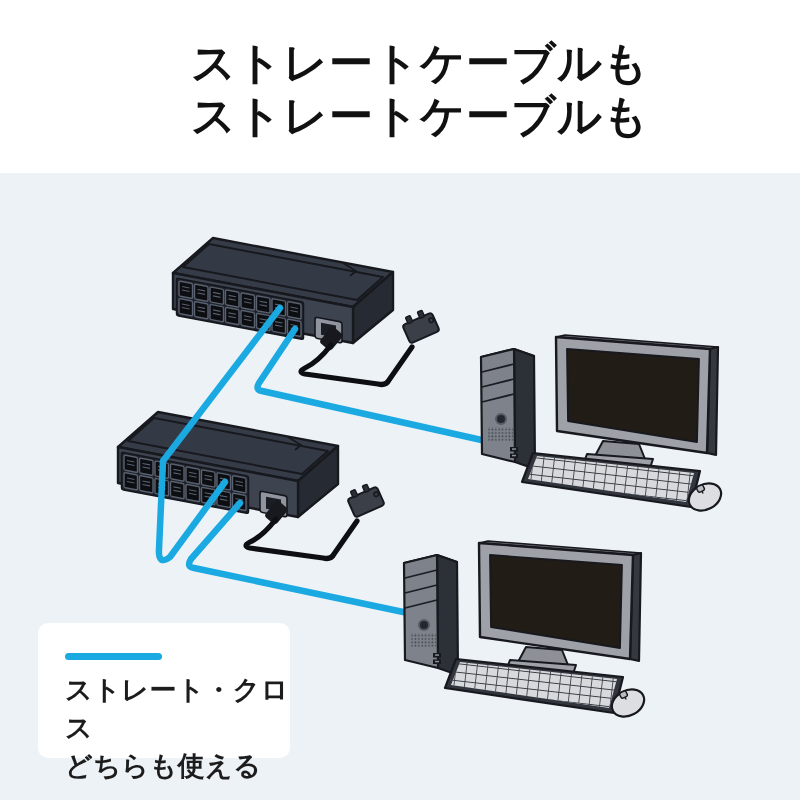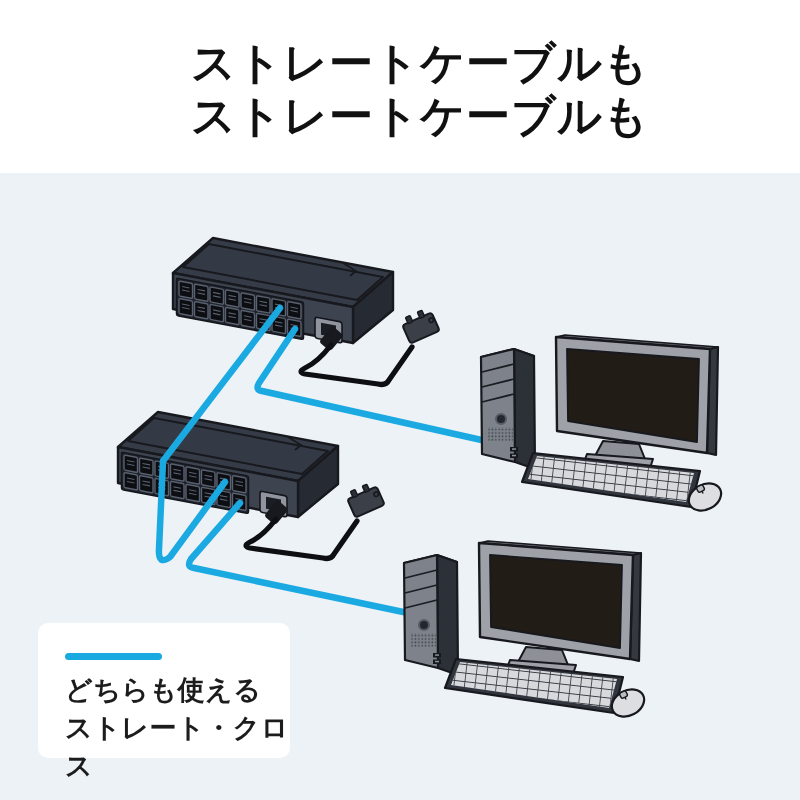--- a/index.html
+++ b/index.html
@@ -171,16 +171,16 @@
   <path class="cable" d="M295 329 L259 383 Q255 390 262 391 L486 441"></path>
   <path class="cable" d="M240 503 L191 559 Q186 567 194 568 L408 613"></path>
 
   <use href="#computer" transform="translate(481,357)"></use>
   <use href="#computer" transform="translate(404,563)"></use>
 </svg>
 
 <div class="legend">
   <div class="legend-line"></div>
   <div class="legend-text">
+    <span style="display:block">ストレート・クロス</span>
     <span style="display:block">どちらも使える</span>
-    <span style="display:block">ストレート・クロス</span>
   </div>
 </div>
 
 </body></html>

